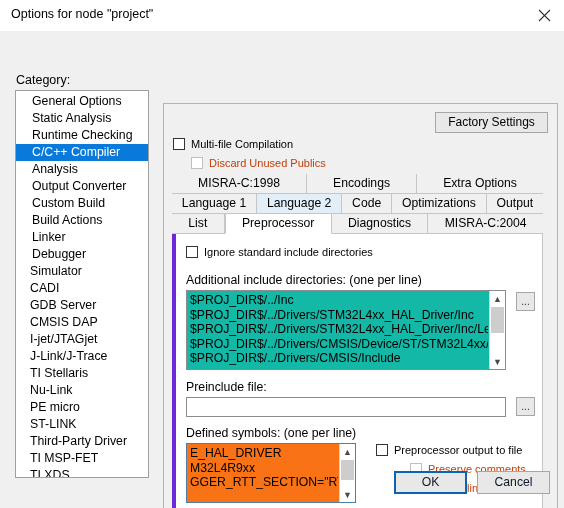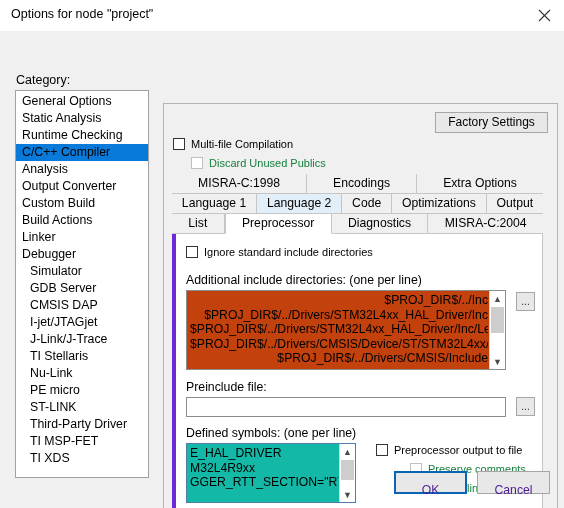--- a/index.html
+++ b/index.html
@@ -65,29 +65,29 @@
     background: #ffffff;
     border: 1px solid #a0a0a0;
     box-sizing: border-box;
     overflow: hidden;
     padding-top: 2px;
   }
   .cat-item {
     height: 17px;
     line-height: 17px;
     font-size: 12.3px;
-    padding-left: 6px;
+    padding-left: 16px;
     white-space: nowrap;
     color: #000;
     cursor: default;
   }
   .cat-item.indent { padding-left: 14px; }
   .cat-item.selected {
     background: #0a7ada;
-    color: #000000;
+    color: #ffffff;
   }
 
   
   .right-panel {
     position: absolute;
     left: 163px; top: 28px;
     width: 395px; height: 425px;
     background: #f0f0f0;
     border: 1px solid #b4b4b4;
     box-sizing: border-box;
@@ -122,21 +122,21 @@
     background: #ffffff;
     box-sizing: border-box;
     margin-right: 6px;
     flex: 0 0 auto;
   }
   .cbox.disabled {
     border-color: #bfbfbf;
     background: #ffffff;
   }
   .cb-text { font-size: 11px; color: #000; }
-  .cb-text.disabled { color: #15803d; }
+  .cb-text.disabled { color: #c2410c; }
 
   
   .tabs {
     position: absolute;
     left: 8px; top: 70px;
     width: 371px;
   }
   .tab-row {
     display: flex;
     height: 20px;
@@ -181,25 +181,24 @@
 
   .field-label {
     position: absolute;
     font-size: 12.3px;
     color: #000;
     white-space: nowrap;
   }
 
   .listbox {
     position: absolute;
-    background: #c2410c;
+    background: #14b8a6;
     border: 1px solid #8c8c8c;
     box-sizing: border-box;
     overflow: hidden;
-    text-align: right;
   }
   .listbox-lines {
     position: absolute;
     left: 3px; top: 2px;
     right: 17px;
     overflow: hidden;
   }
   .lb-line {
     height: 14.5px;
     line-height: 14.5px;
@@ -257,39 +256,39 @@
     line-height: 11px;
     text-align: center;
     color: #333;
     cursor: default;
     padding: 0;
     font-family: "Liberation Sans", sans-serif;
   }
 
   .symbols-box {
     position: absolute;
-    background: #14b8a6;
+    background: #f97316;
     border: 1px solid #4f7ea8;
     box-sizing: border-box;
     overflow: hidden;
     padding-left: 20px;
   }
 
   
   .btm-btn {
     position: absolute;
     width: 73px; height: 23px;
     font-family: "Liberation Sans", sans-serif;
     font-size: 12.2px;
-    color: #4c1d95;
+    color: #0f172a;
     background: #e8e8e8;
     border: 1px solid #a6a6a6;
     box-sizing: border-box;
     cursor: default;
-    padding: 8px;
+    padding: 0;
     text-align: center;
     line-height: 21px;
   }
   .btm-btn.default {
     border: 2px solid #0a64b4;
     line-height: 19px;
   }
 </style>
 </head>
 <body>
@@ -314,20 +313,21 @@
         <div class="cat-item">Static Analysis</div>
         <div class="cat-item">Runtime Checking</div>
         <div class="cat-item selected">C/C++ Compiler</div>
         <div class="cat-item">Analysis</div>
         <div class="cat-item">Output Converter</div>
         <div class="cat-item">Custom Build</div>
         <div class="cat-item">Build Actions</div>
         <div class="cat-item">Linker</div>
         <div class="cat-item">Debugger</div>
         <div class="cat-item indent">Simulator</div>
+        <div class="cat-item indent">CADI</div>
         <div class="cat-item indent">GDB Server</div>
         <div class="cat-item indent">CMSIS DAP</div>
         <div class="cat-item indent">I-jet/JTAGjet</div>
         <div class="cat-item indent">J-Link/J-Trace</div>
         <div class="cat-item indent">TI Stellaris</div>
         <div class="cat-item indent">Nu-Link</div>
         <div class="cat-item indent">PE micro</div>
         <div class="cat-item indent">ST-LINK</div>
         <div class="cat-item indent">Third-Party Driver</div>
         <div class="cat-item indent">TI MSP-FET</div>

